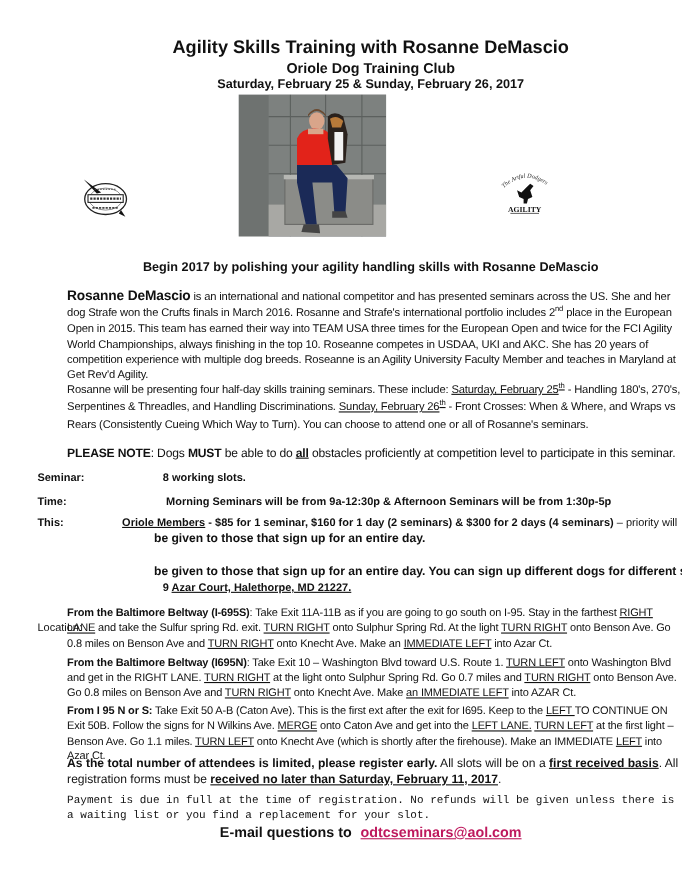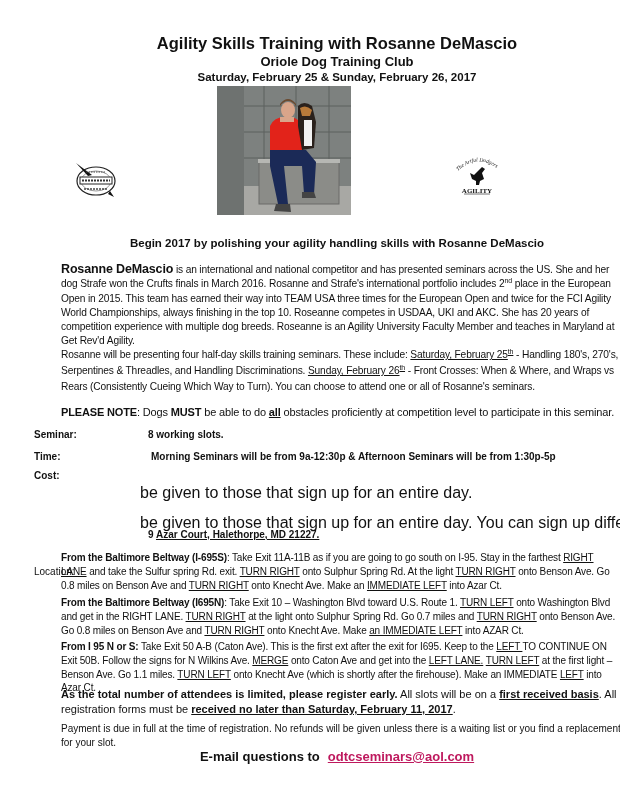--- a/index.html
+++ b/index.html
@@ -17,27 +17,27 @@
   .para { left:34px; width:560px; font-size:10.2px; line-height:14.3px; letter-spacing:-0.15px; }
   .p1 { top:262px; }
   .p1 .lead { font-size:12.5px; font-weight:bold; }
   .p2 { top:347px; line-height:16.2px; }
   .note { top:405px; font-size:11px; }
   .row { left:34px; font-size:10px; font-weight:bold; }
   .row .lbl { position:absolute; left:0; width:70px; }
   .row .val { position:absolute; left:74px; white-space:nowrap;padding-left:40px; }
   .r1 { top:429px; } .r2 { top:451px; } .r3 { top:470px; }
   .cost-line { position:absolute; left:76px; font-size:10px; white-space:nowrap; }
-  .cost-indent { position:absolute; left:106px; font-size:16px; font-weight:normal; white-space:nowrap; }
+  .cost-indent { position:absolute; left:106px; font-size:11px; font-weight:bold; white-space:nowrap; }
   .loc { top:529px; }
   .loc .lbl { font-weight:normal;margin-top:37px; }
   .dir { left:34px; width:560px; font-size:10px; line-height:13.8px; letter-spacing:-0.15px; }
   .d1 { top:551px; } .d2 { top:596px; } .d3 { top:640px; }
   .reg { top:687px; font-size:11px; line-height:15px; left:34px; width:560px; }
-  .pay { top:722px; font-size:10px; line-height:13.5px; left:34px; width:560px; }
+  .pay { top:722px; font-size:10px; line-height:13.5px; left:34px; width:560px;font-family:Liberation Mono, monospace; }
   .email { top:749px; font-size:13px; font-weight:bold; }
   .email a { color:#0000ee; text-decoration:underline; margin-left:8px; }
   u { text-decoration:underline; }
   b { font-weight:bold; }
   sup { font-size:7px; line-height:0; }
 </style>
 </head>
 <body>
 
 <div class="abs center title">Agility Skills Training with Rosanne DeMascio</div>
@@ -110,21 +110,24 @@
 
 <div class="abs row r1">
   <span class="lbl">Seminar:</span>
   <span class="val">8 working slots.</span>
 </div>
 <div class="abs row r2">
   <span class="lbl">Time:</span>
   <span class="val" style="left:77px">Morning Seminars will be from 9a-12:30p &amp; Afternoon Seminars will be from 1:30p-5p</span>
 </div>
 <div class="abs row r3" style="width:580px;height:60px;">
-  <span class="lbl">Cost:</span>
+  <span class="lbl">This:</span>
+  <span class="cost-line" style="top:0;left:77px">
+    <u>Oriole Members</u><span> - $85 for 1 seminar, $160 for 1 day (2 seminars) &amp; $300 for 2 days (4 seminars)</span><span style="font-weight:normal"> – priority will</span>
+  </span>
   <span class="cost-indent" style="top:14px">be given to those that sign up for an entire day.</span>
   <span class="cost-indent" style="top:44px">be given to those that sign up for an entire day. You can sign up different dogs for different seminars.</span>
 </div>
 <div class="abs row loc">
   <span class="lbl">Location:</span>
   <span class="val"><span>9 </span><u>Azar Court, Halethorpe, MD 21227.</u></span>
 </div>
 
 <div class="abs dir d1"><b>From the Baltimore Beltway (I-695S)</b><span>: Take Exit 11A-11B as if you are going to go south on I-95. Stay in the farthest </span><u>RIGHT LANE</u><span> and take the Sulfur spring Rd. exit.  </span><u>TURN RIGHT</u><span> onto Sulphur Spring Rd.  At the light </span><u>TURN RIGHT</u><span> onto Benson Ave.  Go 0.8 miles on Benson Ave and </span><u>TURN RIGHT</u><span> onto Knecht Ave.  Make an </span><u>IMMEDIATE LEFT</u><span> into Azar Ct.</span></div>
 <div class="abs dir d2"><b>From the Baltimore Beltway (I695N)</b><span>: Take Exit 10 – Washington Blvd toward U.S. Route 1.  </span><u>TURN LEFT</u><span> onto Washington Blvd and get in the RIGHT LANE. </span><u>TURN RIGHT</u><span> at the light onto Sulphur Spring Rd.  Go 0.7 miles and </span><u>TURN RIGHT</u><span> onto Benson Ave.  Go 0.8 miles on Benson Ave and </span><u>TURN RIGHT</u><span> onto Knecht Ave.  Make </span><u>an IMMEDIATE LEFT</u><span> into AZAR Ct.</span></div>

